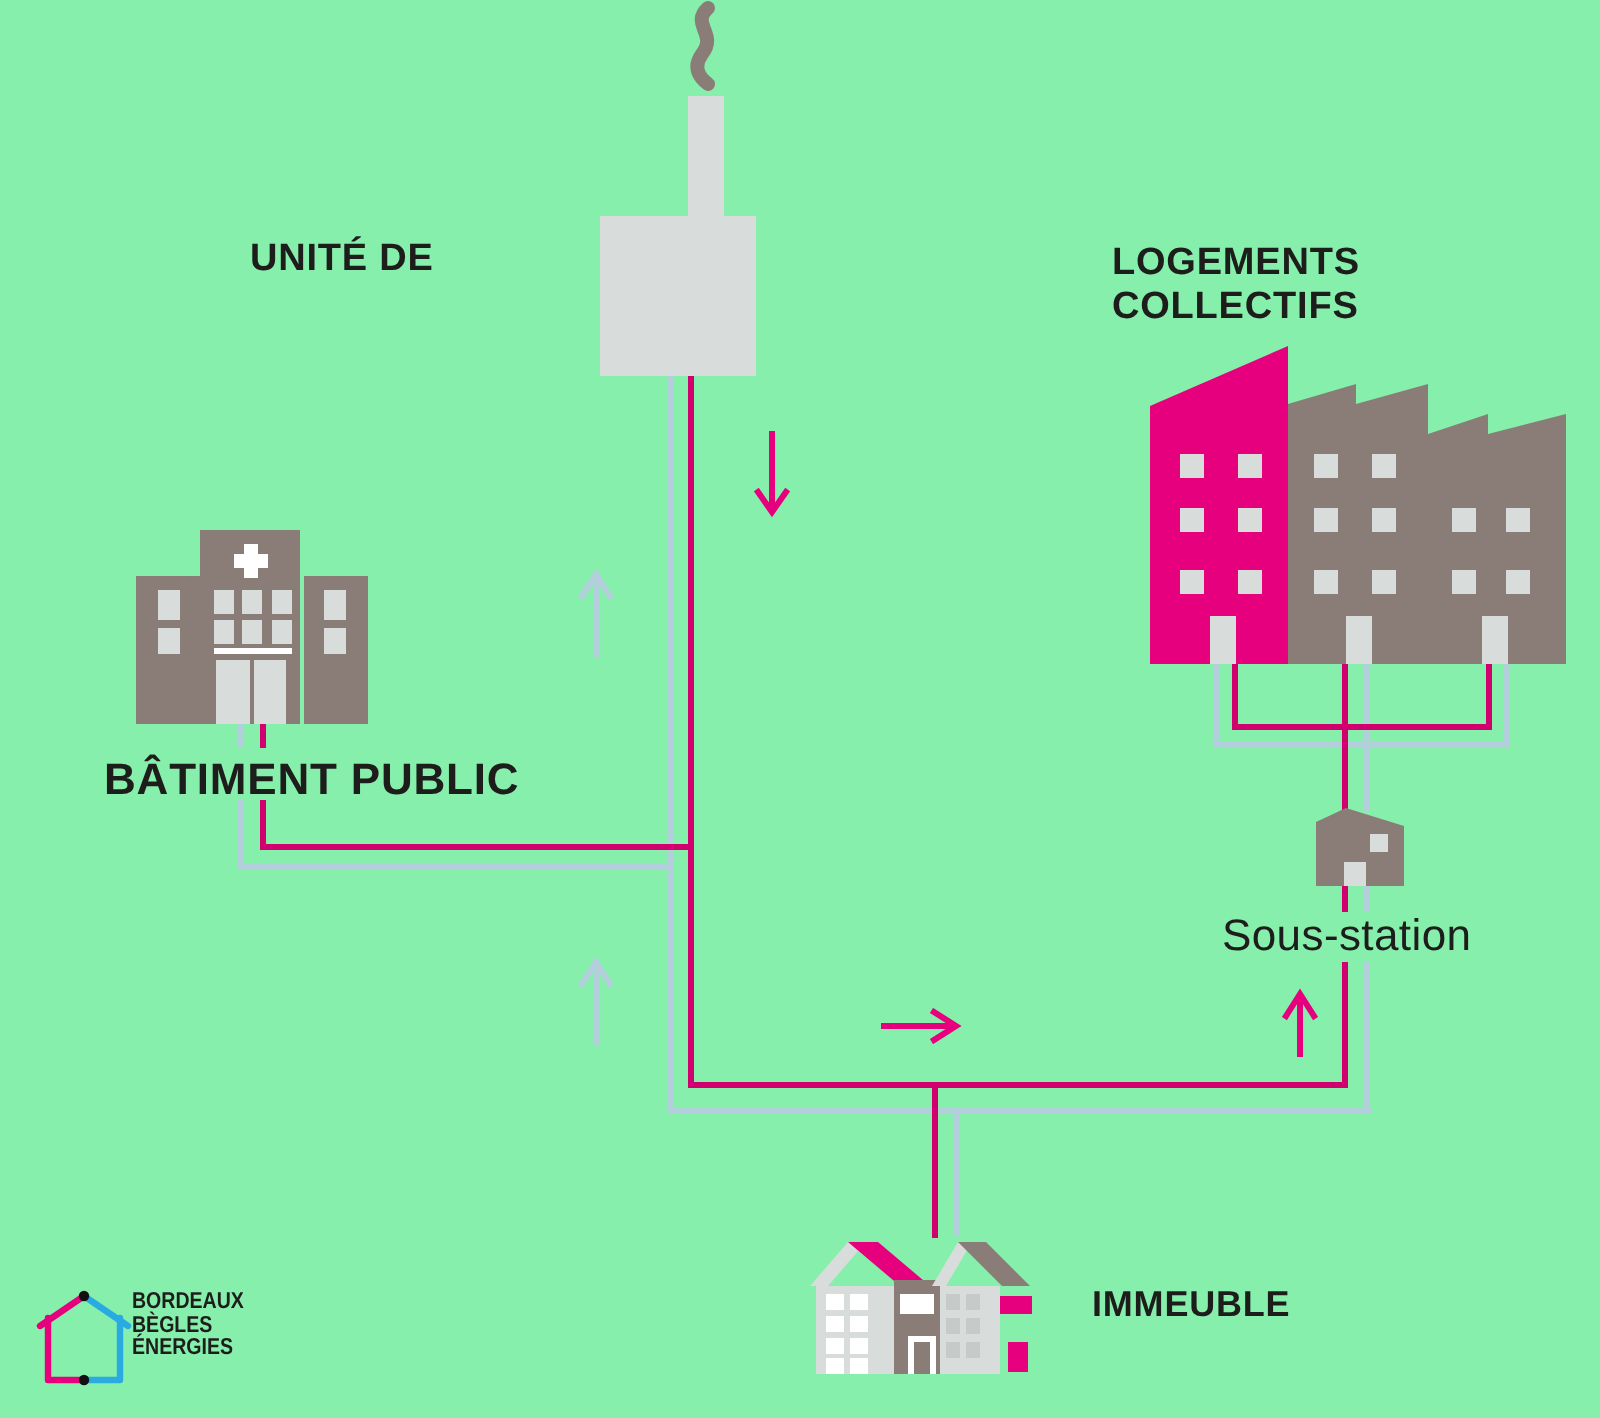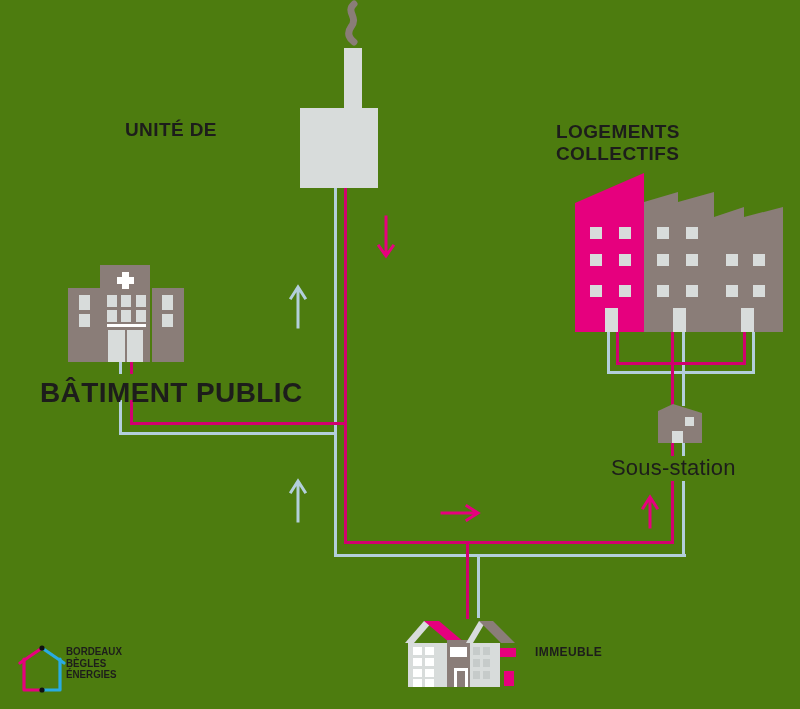--- a/index.html
+++ b/index.html
@@ -1,27 +1,27 @@
 <!DOCTYPE html>
 <html style="--pink: #e6007e; --pink-line: #d1006f; --blue: #b3cfdc; --taupe: #8a7d78; --light-gray: #d8dcdb; --text: #1d1d1b;"><head>
 <meta charset="utf-8">
 <style>
   html,body{margin:0;padding:0;background:#fff;}
-  .canvas{position:relative;width:800px;height:709px;background:#4d7c0f;overflow:hidden;
+  .canvas{position:relative;width:800px;height:709px;background:#86efac;overflow:hidden;
           font-family:"Liberation Sans",sans-serif;}
   .abs{position:absolute;}
   .pipe{position:absolute;}
   .pipe.pink{background:var(--pink-line);}
   .pipe.blue{background:var(--blue);}
   .lbl{position:absolute;color:var(--text);font-weight:700;letter-spacing:.4px;}
   #lbl-production{left:125px;top:117px;font-size:19px;line-height:25px;}
   #lbl-housing{left:556px;top:121px;font-size:19px;}
-  #lbl-public{left:40px;top:377px;font-size:28px;}
+  #lbl-public{left:52px;top:377px;font-size:22px;}
   #lbl-substation{left:611px;top:455px;font-size:22px;font-weight:500;letter-spacing:.2px;}
-  #lbl-office{left:535px;top:640px;font-size:12px;line-height:25px;}
+  #lbl-office{left:546px;top:640px;font-size:18px;line-height:25px;}
   .logo-text{position:absolute;left:66px;top:646px;color:var(--text);font-size:11.5px;
              line-height:11.5px;font-weight:700;transform:scaleX(.85);transform-origin:0 0;}
   svg{display:block;}
   .f-pink{fill:var(--pink);} .f-taupe{fill:var(--taupe);} .f-lg{fill:var(--light-gray);}
   .f-white{fill:#ffffff;} .f-dim{fill:#c6cbca;}
   .s-pink{stroke:var(--pink);} .s-blue{stroke:var(--blue);} .s-taupe{stroke:var(--taupe);}
   .arrow{fill:none;stroke-width:3;stroke-linecap:square;stroke-linejoin:miter;}
 </style>
 </head>
 <body>

